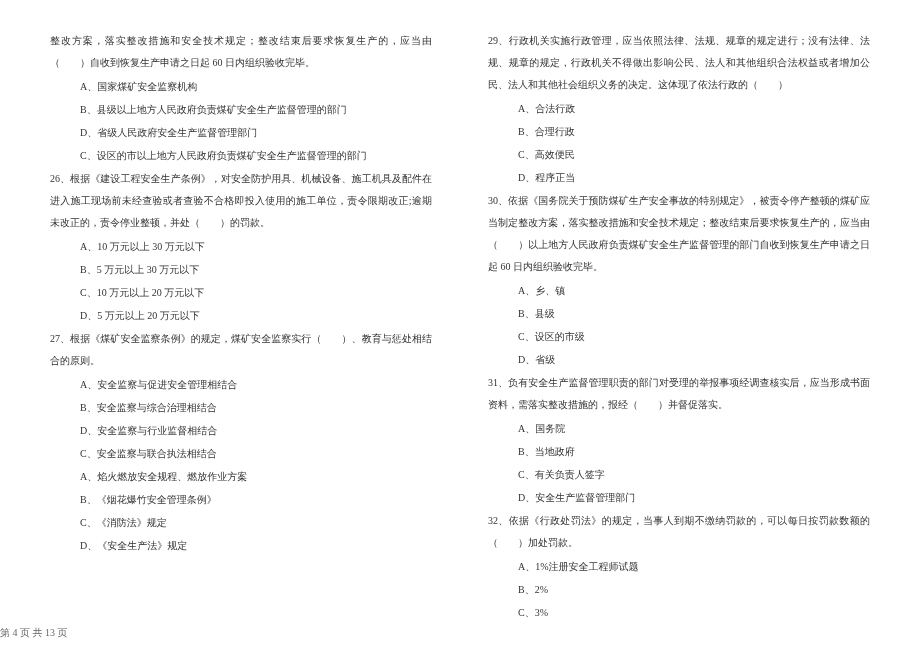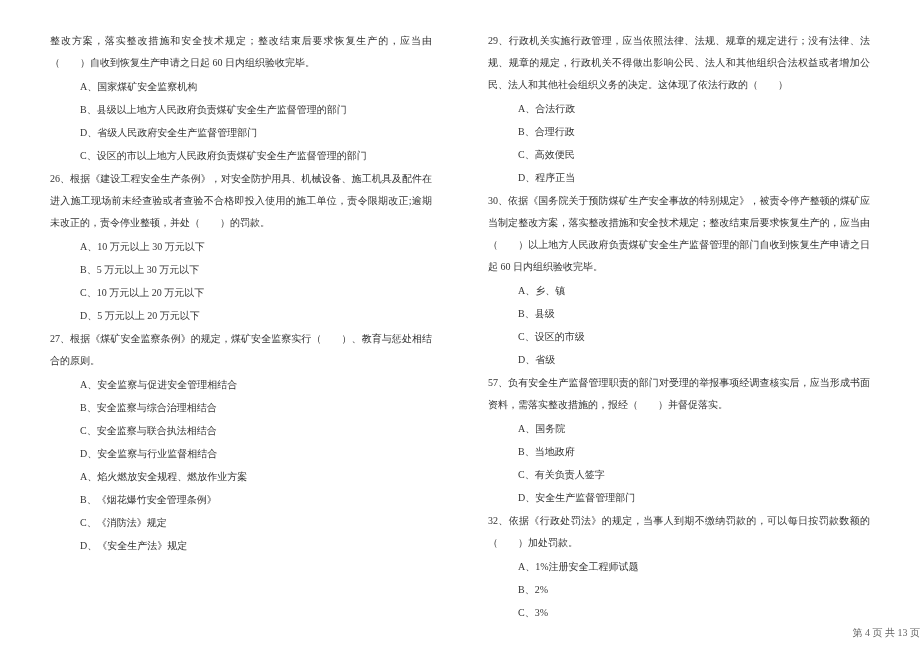--- a/index.html
+++ b/index.html
@@ -30,23 +30,23 @@
       text-align: justify;
       margin-bottom: 2px;
     }
     .option {
       padding-left: 30px;
       margin-bottom: 1px;
     }
     .footer {
       position: absolute;
       bottom: 10px;
-      left: 16px;
+      left: 0;
       right: 0;
-      text-align: right;
+      text-align: left;
       font-size: 10px;
       color: #666;
     }
   </style>
 </head>
 <body>
 
 <div class="content">
   <div class="column">
     <div class="question-text">整改方案，落实整改措施和安全技术规定；整改结束后要求恢复生产的，应当由（　　）自收到恢复生产申请之日起 60 日内组织验收完毕。</div>
@@ -57,43 +57,43 @@
 
     <div class="question-text">26、根据《建设工程安全生产条例》，对安全防护用具、机械设备、施工机具及配件在进入施工现场前未经查验或者查验不合格即投入使用的施工单位，责令限期改正;逾期未改正的，责令停业整顿，并处（　　）的罚款。</div>
     <div class="option">A、10 万元以上 30 万元以下</div>
     <div class="option">B、5 万元以上 30 万元以下</div>
     <div class="option">C、10 万元以上 20 万元以下</div>
     <div class="option">D、5 万元以上 20 万元以下</div>
 
     <div class="question-text">27、根据《煤矿安全监察条例》的规定，煤矿安全监察实行（　　）、教育与惩处相结合的原则。</div>
     <div class="option">A、安全监察与促进安全管理相结合</div>
     <div class="option">B、安全监察与综合治理相结合</div>
+    <div class="option">D、安全监察与行业监督相结合</div>
     <div class="option">C、安全监察与联合执法相结合</div>
-    <div class="option">D、安全监察与行业监督相结合</div>
 
     <div class="option">A、焰火燃放安全规程、燃放作业方案</div>
     <div class="option">B、《烟花爆竹安全管理条例》</div>
     <div class="option">C、《消防法》规定</div>
     <div class="option">D、《安全生产法》规定</div>
   </div>
 
   <div class="column">
     <div class="question-text">29、行政机关实施行政管理，应当依照法律、法规、规章的规定进行；没有法律、法规、规章的规定，行政机关不得做出影响公民、法人和其他组织合法权益或者增加公民、法人和其他社会组织义务的决定。这体现了依法行政的（　　）</div>
     <div class="option">A、合法行政</div>
     <div class="option">B、合理行政</div>
     <div class="option">C、高效便民</div>
     <div class="option">D、程序正当</div>
 
     <div class="question-text">30、依据《国务院关于预防煤矿生产安全事故的特别规定》，被责令停产整顿的煤矿应当制定整改方案，落实整改措施和安全技术规定；整改结束后要求恢复生产的，应当由（　　）以上地方人民政府负责煤矿安全生产监督管理的部门自收到恢复生产申请之日起 60 日内组织验收完毕。</div>
     <div class="option">A、乡、镇</div>
     <div class="option">B、县级</div>
     <div class="option">C、设区的市级</div>
     <div class="option">D、省级</div>
 
-    <div class="question-text">57、负有安全生产监督管理职责的部门对受理的举报事项经调查核实后，应当形成书面资料，需落实整改措施的，报经（　　）并督促落实。</div>
+    <div class="question-text">31、负有安全生产监督管理职责的部门对受理的举报事项经调查核实后，应当形成书面资料，需落实整改措施的，报经（　　）并督促落实。</div>
     <div class="option">A、国务院</div>
     <div class="option">B、当地政府</div>
     <div class="option">C、有关负责人签字</div>
     <div class="option">D、安全生产监督管理部门</div>
 
     <div class="question-text">32、依据《行政处罚法》的规定，当事人到期不缴纳罚款的，可以每日按罚款数额的（　　）加处罚款。</div>
     <div class="option">A、1%注册安全工程师试题</div>
     <div class="option">B、2%</div>
     <div class="option">C、3%</div>
   </div>

